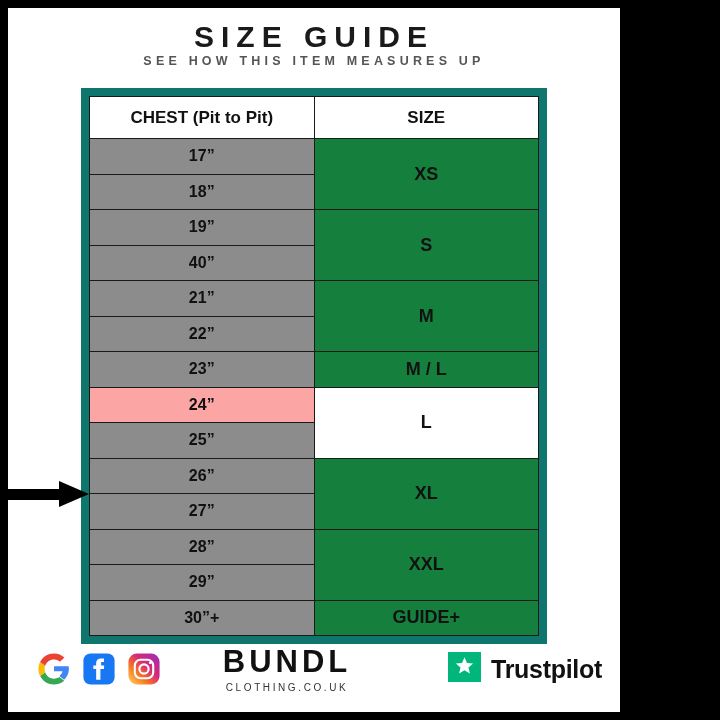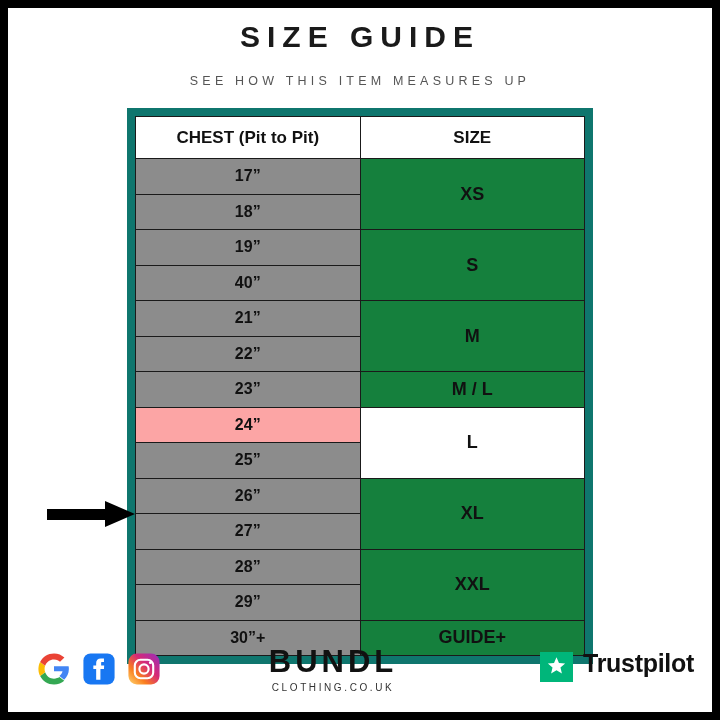--- a/index.html
+++ b/index.html
@@ -9,39 +9,39 @@
     background: #000;
     font-family: "Liberation Sans", sans-serif;
   }
   .frame {
     width: 720px; height: 720px;
     background: #000;
     padding: 8px;
     display: block;
   }
   .sheet {
-    width: 704px; height: 704px;
+    width: 612px; height: 704px;
     background: #ffffff;
     position: relative;
     display: flex;
     flex-direction: column;
     align-items: center;
   }
   .title {
     margin-top: 12px;
     font-size: 30px;
     font-weight: bold;
     letter-spacing: 7px;
     color: #1a1a1a;
     text-align: center;
   }
   .subtitle {
-    margin-top: 20px;
+    margin-top: 0;
     font-size: 12.5px;
-    font-weight: normal;
+    font-weight: bold;
     letter-spacing: 4.2px;
     color: #555555;
     text-align: center;
   }
 
   .table-wrap {
     margin-top: 20px;
     width: 466px;
     border: 8px solid #0f766e;
     position: relative;
@@ -121,21 +121,21 @@
     line-height: 1;
   }
   .brand-sub {
     margin-top: 5px;
     font-size: 10px;
     font-weight: normal;
     letter-spacing: 2.6px;
     color: #333;
   }
 
-  .trustpilot { display: flex; align-items: flex-start; gap: 7px; margin-left: 35px; }
+  .trustpilot { display: flex; align-items: center; gap: 7px; margin-left: 35px; }
   .tp-name {
     font-size: 25px;
     font-weight: bold;
     color: #111;
     letter-spacing: -0.3px;
   }
 </style>
 </head>
 <body>
 

